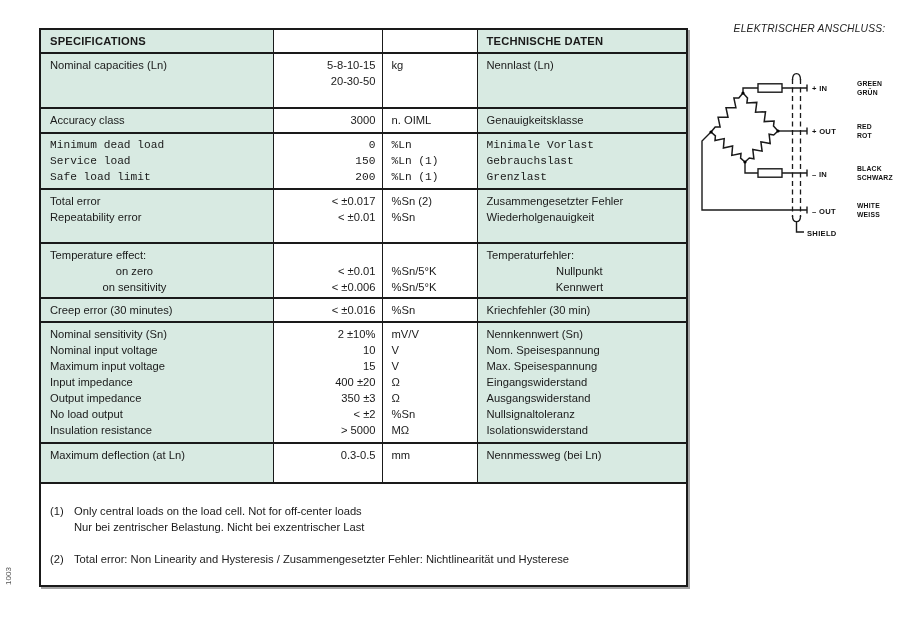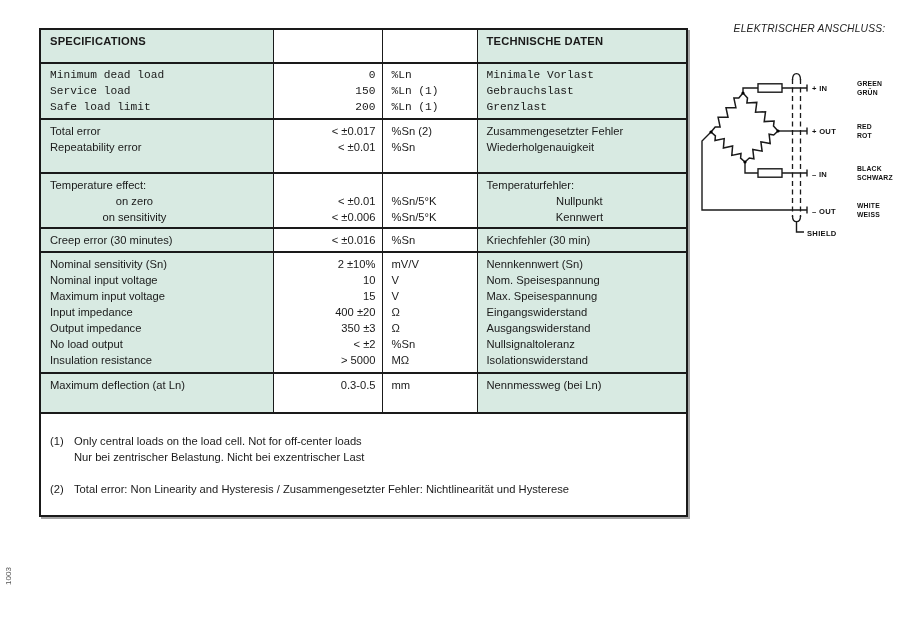--- a/index.html
+++ b/index.html
@@ -10,21 +10,21 @@
   table.spec{position:absolute;left:39px;top:28px;width:647px;border-collapse:collapse;
     table-layout:fixed;box-shadow:2px 2px 0 rgba(90,90,90,0.55);}
   table.spec td{border:1px solid #1a1a1a;border-top-width:2px;border-bottom-width:2px;
     vertical-align:top;font-size:11.2px;line-height:16px;white-space:pre-line;
     padding:3px 6px 2px 9px;overflow:hidden;}
   table.spec{border:2px solid #1a1a1a;}
   td.val{text-align:right;padding-right:12px;padding-left:4px;background:#fff;}
   td.unit{padding-left:8px;background:#fff;}
   td.lbl,td.de{background:#d8eae2;}
   td.hdr{font-weight:bold;font-size:11.6px;vertical-align:middle;padding-top:0;letter-spacing:0.2px;}
-  tr.r-hdr{height:34px;} tr.r0{height:55px;} tr.r1{height:25px;} tr.r2{height:56px;font-family:Liberation Mono, monospace;}
+  tr.r-hdr{height:24px;} tr.r0{height:55px;} tr.r1{height:25px;} tr.r2{height:56px;font-family:Liberation Mono, monospace;}
   tr.r3{height:54px;} tr.r4{height:53px;} tr.r5{height:24px;padding-left:18px;} tr.r6{height:41px;}
   tr.r7{height:121px;} tr.r8{height:40px;border-radius:6px;} tr.rfoot{height:80px;}
   .sub{text-align:center;width:78%;}
   .subfull{text-align:center;width:96%;}
   td.fnote{background:#fff;padding:8px 8px 2px 9px;}
   .note{display:flex;align-items:flex-start;}
   .note .mk{width:24px;flex:0 0 24px;}
   .note .nt{white-space:pre-line;}
 
   
@@ -56,20 +56,33 @@
         <col style="width:109px">
         <col style="width:95px">
         <col style="width:210px">
       </colgroup>
     <tbody>
         <tr class="r-hdr">
       <td class="lbl hdr">SPECIFICATIONS</td>
       <td class="val"></td>
       <td class="unit"></td>
       <td class="de hdr">TECHNISCHE DATEN</td>
+    </tr>
+    <tr class="r0">
+      <td class="lbl">Nominal capacities (Ln)</td>
+      <td class="val">5-8-10-15
+20-30-50</td>
+      <td class="unit">kg</td>
+      <td class="de">Nennlast (Ln)</td>
+    </tr>
+    <tr class="r1">
+      <td class="lbl">Accuracy class</td>
+      <td class="val">3000</td>
+      <td class="unit">n. OIML</td>
+      <td class="de">Genauigkeitsklasse</td>
     </tr>
     <tr class="r2">
       <td class="lbl">Minimum dead load
 Service load
 Safe load limit</td>
       <td class="val">0
 150
 200</td>
       <td class="unit">%Ln
 %Ln (1)

